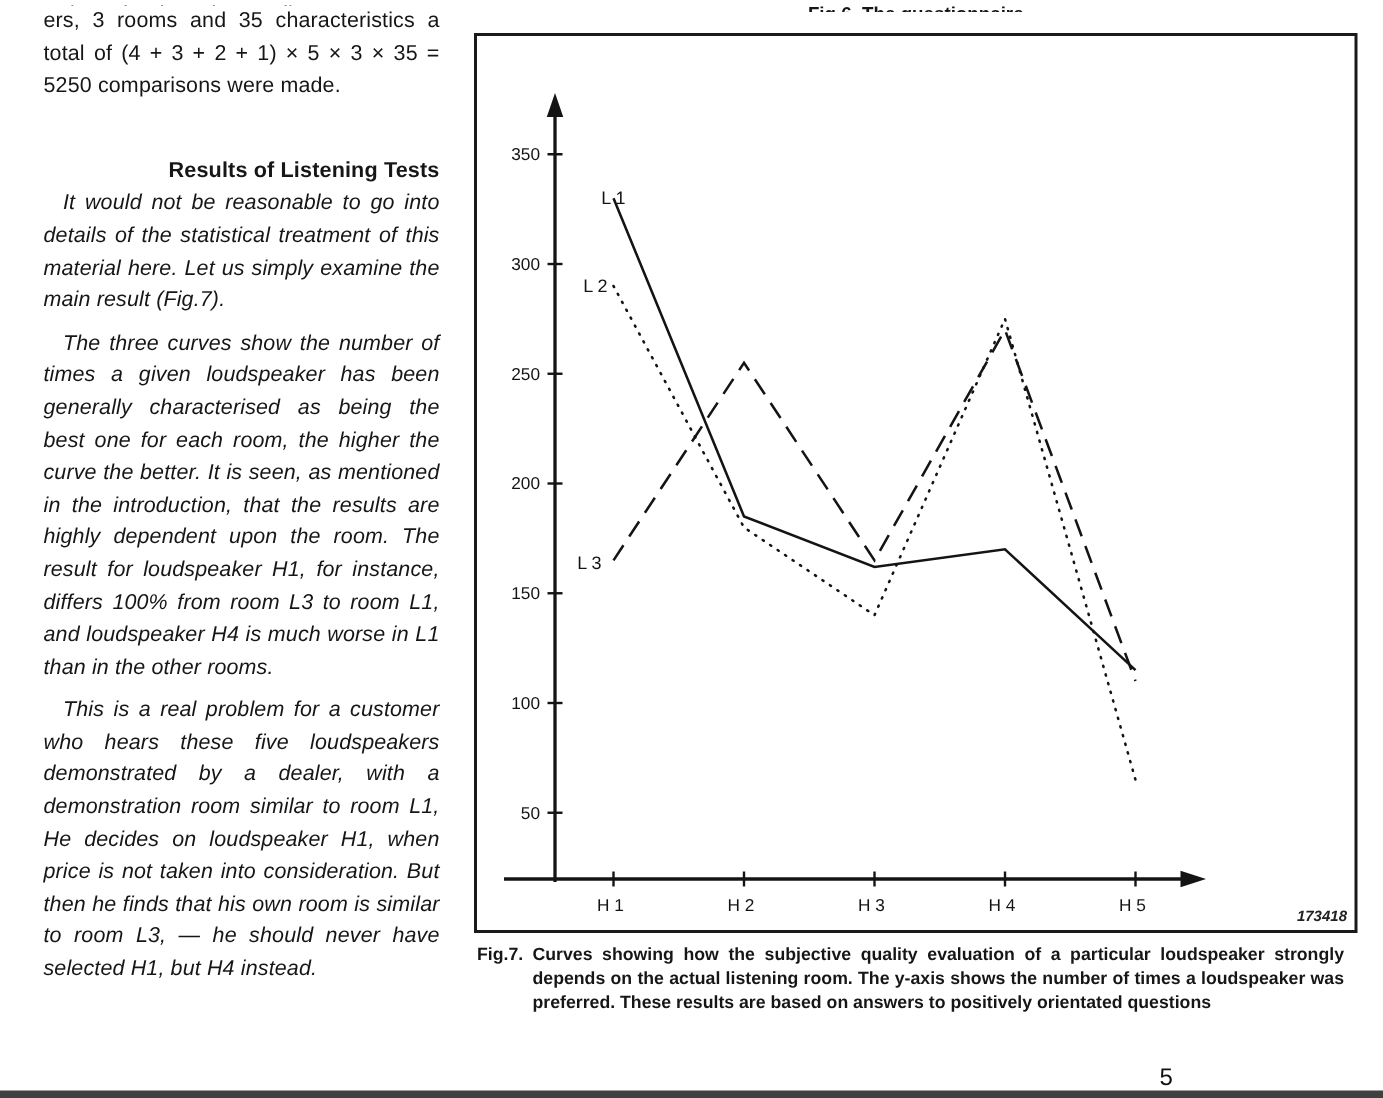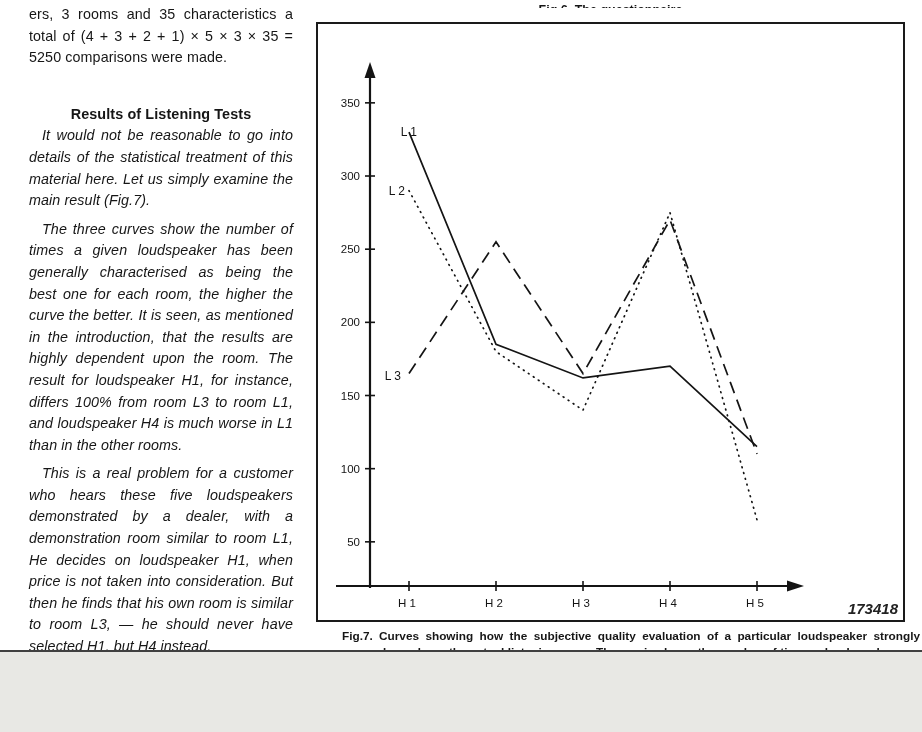--- a/index.html
+++ b/index.html
@@ -1,58 +1,58 @@
 <!DOCTYPE html>
 <html><head>
 <meta charset="utf-8">
 <style>
   html,body{margin:0;padding:0;background:#e8e8e4;}
   .page{
-    position:relative;width:922px;height:652px;background:#ffffff;
+    position:relative;width:922px;height:732px;background:#ffffff;
     font-family:"Liberation Sans",sans-serif;color:#161616;overflow:hidden;
-    border-bottom:2px solid #404040;box-sizing:border-box;padding-left:31px;
+    border-bottom:5px solid #404040;box-sizing:border-box;padding-left:31px;
   }
   
   .left-col{
     position:absolute;left:29px;top:0;width:264px;
     font-size:14.3px;line-height:21.6px;text-align:justify;
     letter-spacing:.1px;
   }
   .clip-strip{height:4px;overflow:hidden;}
   .clip-strip p{margin:-17px 0 0 0;}
   .left-col p{margin:0;}
   .left-col p.indented{text-indent:13px;font-style:italic;}
   .left-col p.gap{margin-top:7px;}
   .left-col h3{
     font-size:14.4px;line-height:21.6px;margin:35px 0 0 0;
-    font-weight:bold;text-align:center;letter-spacing:.1px;
+    font-weight:bold;text-align:right;letter-spacing:.1px;
   }
   
   .fig6-clip{
     position:absolute;left:316px;top:0;width:589px;height:8px;
     overflow:hidden;text-align:center;
   }
   .fig6-clip span{
     display:inline-block;margin-top:-8px;font-weight:bold;font-size:12.5px;
   }
   .chart-frame{
     position:absolute;left:316px;top:22px;width:589px;height:600px;
     border:2px solid #1a1a1a;box-sizing:border-box;background:#fff;
   }
   .chart-frame svg{display:block;}
   svg text.tick{font-family:"Liberation Sans",sans-serif;font-size:11.5px;fill:#141414;}
   svg text.slabel{font-family:"Liberation Sans",sans-serif;font-size:12px;fill:#141414;}
   .watermark{
     position:absolute;right:5px;bottom:3px;
-    font-style:italic;font-weight:bold;font-size:15px;color:#222;
+    font-style:italic;font-weight:bold;font-size:10px;color:#222;
   }
   
   .caption{
     position:absolute;left:318px;top:628px;width:578px;
-    display:flex;font-weight:bold;font-size:11.8px;line-height:16px;margin-left:24px;
+    display:flex;font-weight:bold;font-size:11.8px;line-height:16px;
   }
   .caption .fig-num{flex:0 0 37px;}
   .caption .cap-text{flex:1;text-align:justify;}
   
   .page-number{
     position:absolute;left:773px;top:710px;font-size:16px;color:#111;
   }
 </style>
 </head>
 <body>

